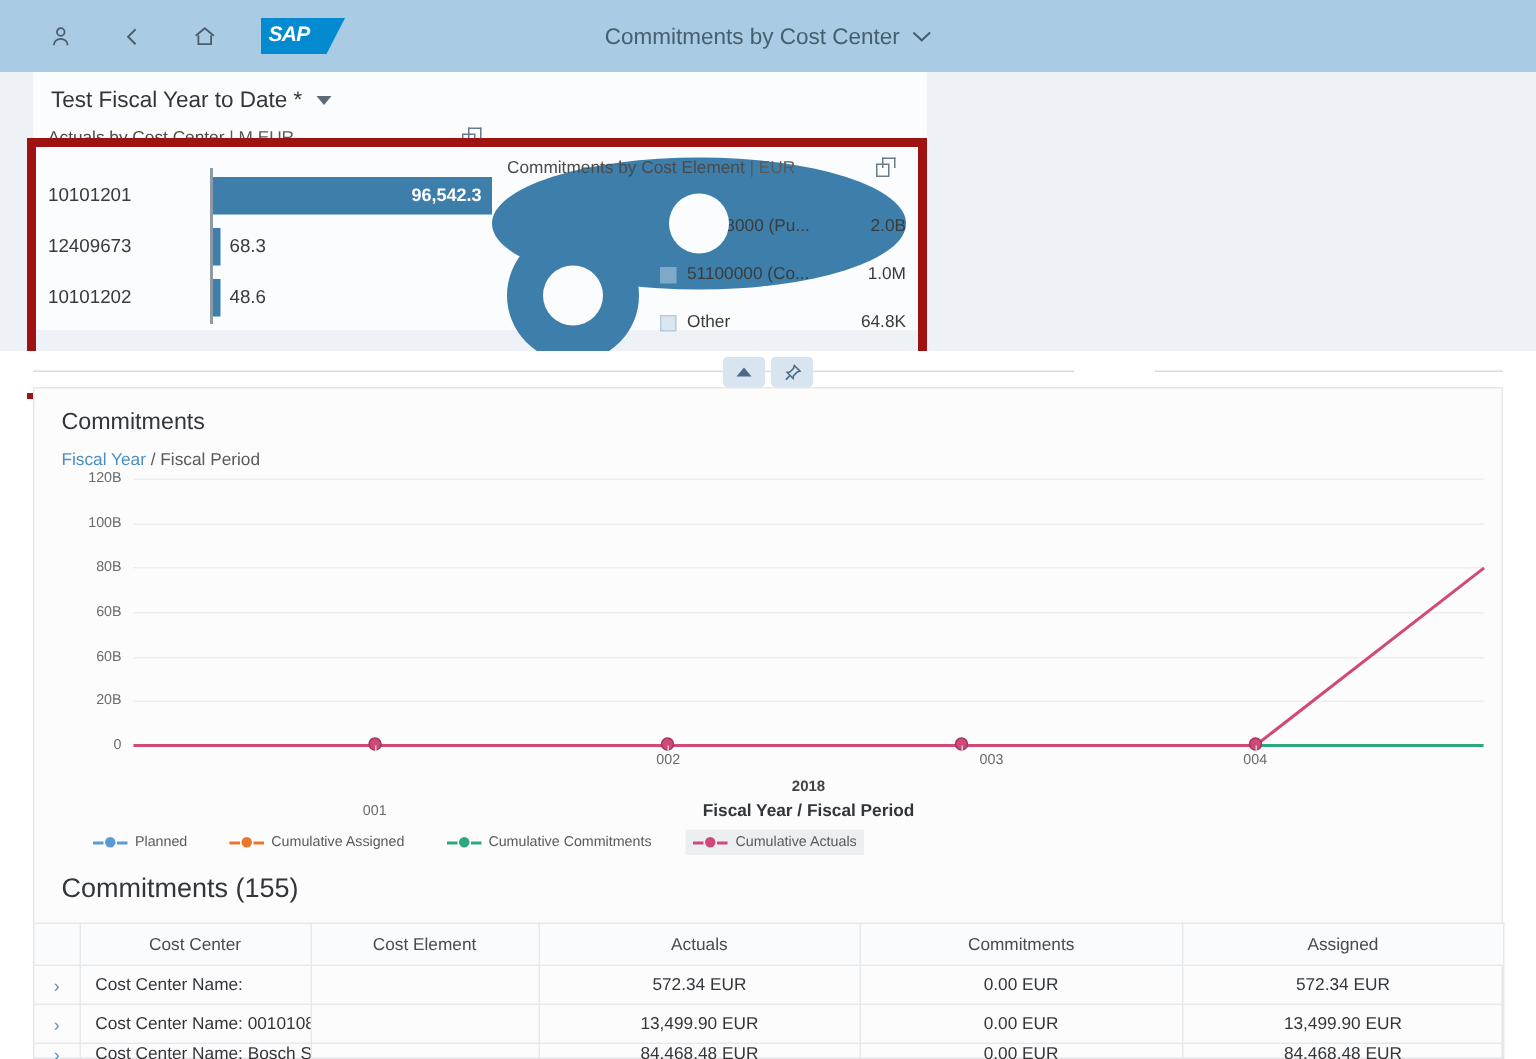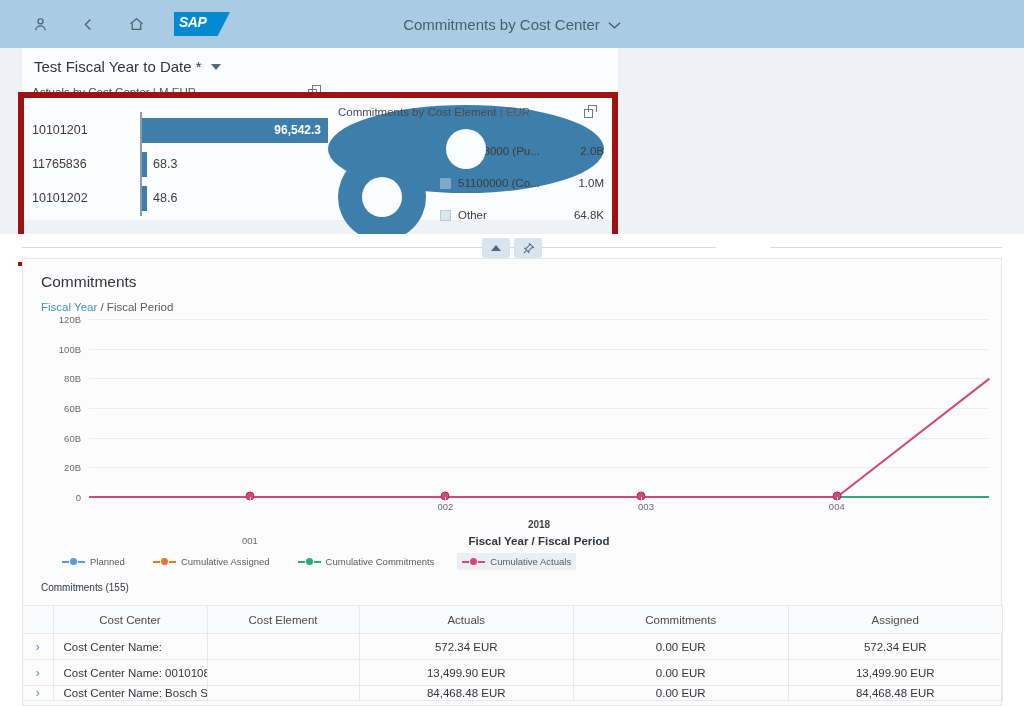--- a/index.html
+++ b/index.html
@@ -166,21 +166,21 @@
   }
 
   .chart-legend { display: flex; align-items: center; gap: 18px; padding: 8px 0 0 34px; }
   .cl-item { display: flex; align-items: center; gap: 5px; font-size: 9.5px; color: #5a5a5a; padding: 3px 5px; }
   .cl-item.sel { background: #eceff1; }
   .cl-mark { display: flex; align-items: center; }
   .cl-mark .ln { width: 7px; height: 2px; }
   .cl-mark .pt { width: 7px; height: 7px; border-radius: 50%; margin: 0 1px; }
 
   
-  .tbl-title { font-size: 10px; color: #32363a; padding: 12px 0 0 18px; }
+  .tbl-title { font-size: 18px; color: #32363a; padding: 12px 0 0 18px; }
   .tbl { width: 980px; margin-top: 12px; border-collapse: collapse; table-layout: fixed; }
   .tbl th, .tbl td {
     font-size: 11.5px; font-weight: normal; color: #32363a;
     border-right: 1px solid #e6e9ec; border-bottom: 1px solid #e6e9ec;
     height: 26px; padding: 0 10px; overflow: hidden; white-space: nowrap;
   }
   .tbl thead th { background: #fafbfc; border-top: 1px solid #e6e9ec; color: #4a4a4a; height: 28px; }
   .tbl .c-exp { width: 30px; padding: 0; text-align: center; }
   .tbl .c-cc { width: 154px; }
   .tbl .c-ce { width: 152px; }
@@ -251,21 +251,21 @@
           <div class="bars">
             <div class="bar-row">
               <span class="bar-label">10101201</span>
               <span class="bar-track">
                 <span class="bar-fill" style="width:100%">
                   <span>96,542.3</span>
                 </span>
               </span>
             </div>
             <div class="bar-row">
-              <span class="bar-label">11765836</span>
+              <span class="bar-label">12409673</span>
               <span class="bar-track">
                 <span class="bar-fill" style="width:1px"></span>
                 <span class="bar-val-out">68.3</span>
               </span>
             </div>
             <div class="bar-row">
               <span class="bar-label">10101202</span>
               <span class="bar-track">
                 <span class="bar-fill" style="width:1px"></span>
                 <span class="bar-val-out">48.6</span>
@@ -359,21 +359,21 @@
           <div class="x-tick-mark" style="left: 356.478px;"></div>
           <div class="dot" style="left: 552.13px; bottom: 1px;"></div>
           <div class="x-tick-mark" style="left: 552.13px;"></div>
           <div class="dot" style="left: 747.783px; bottom: 1px;"></div>
           <div class="x-tick-mark" style="left: 747.783px;"></div>
         </div>
       <div class="x-group">2018</div>
       <div class="x-axis-title">Fiscal Year / Fiscal Period</div>
     <div class="x-tick" style="left: 226.826px; margin-top: 34px;">001</div>
         <div class="x-tick" style="left: 422.478px;">002</div>
-        <div class="x-tick" style="left: 623px;">003</div>
+        <div class="x-tick" style="left: 638px;">003</div>
         <div class="x-tick" style="left: 813.783px;">004</div>
       </div>
 
     <div class="chart-legend" id="clegend">
         <div class="cl-item">
           <span class="cl-mark">
             <span class="ln" style="background:#5b9bd5"></span>
             <span class="pt" style="background:#5b9bd5"></span>
             <span class="ln" style="background:#5b9bd5"></span>
           </span>

